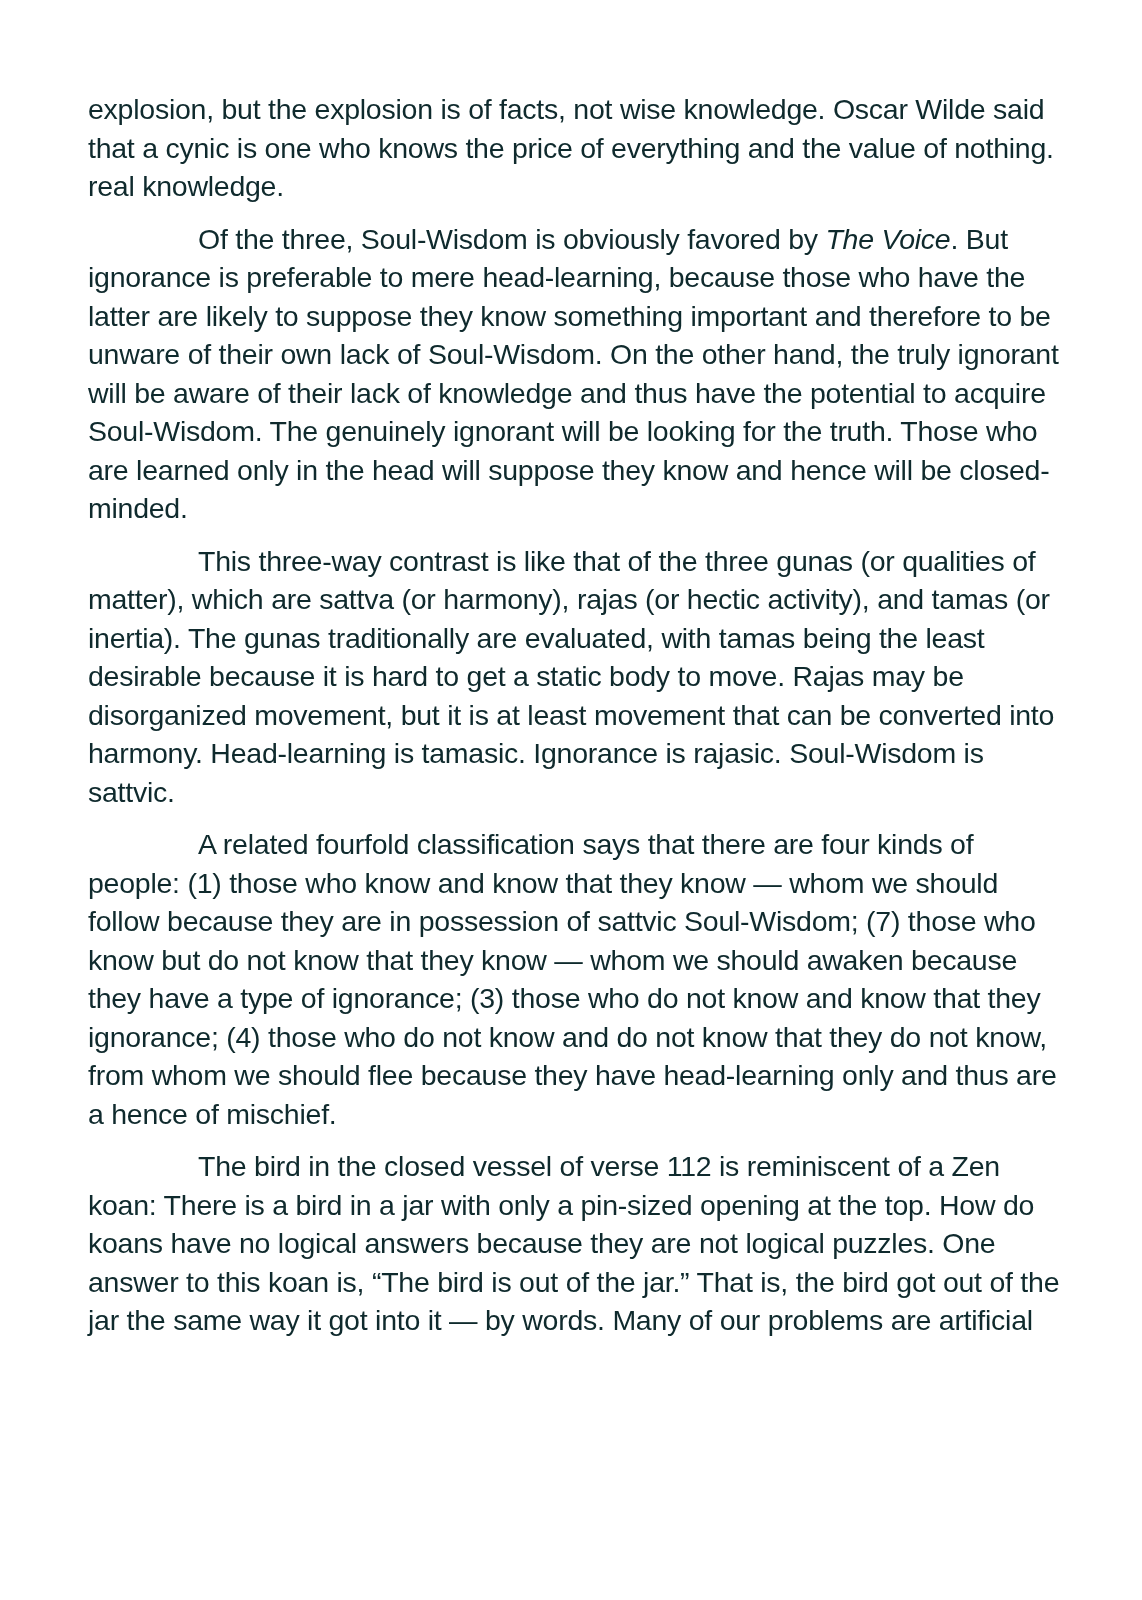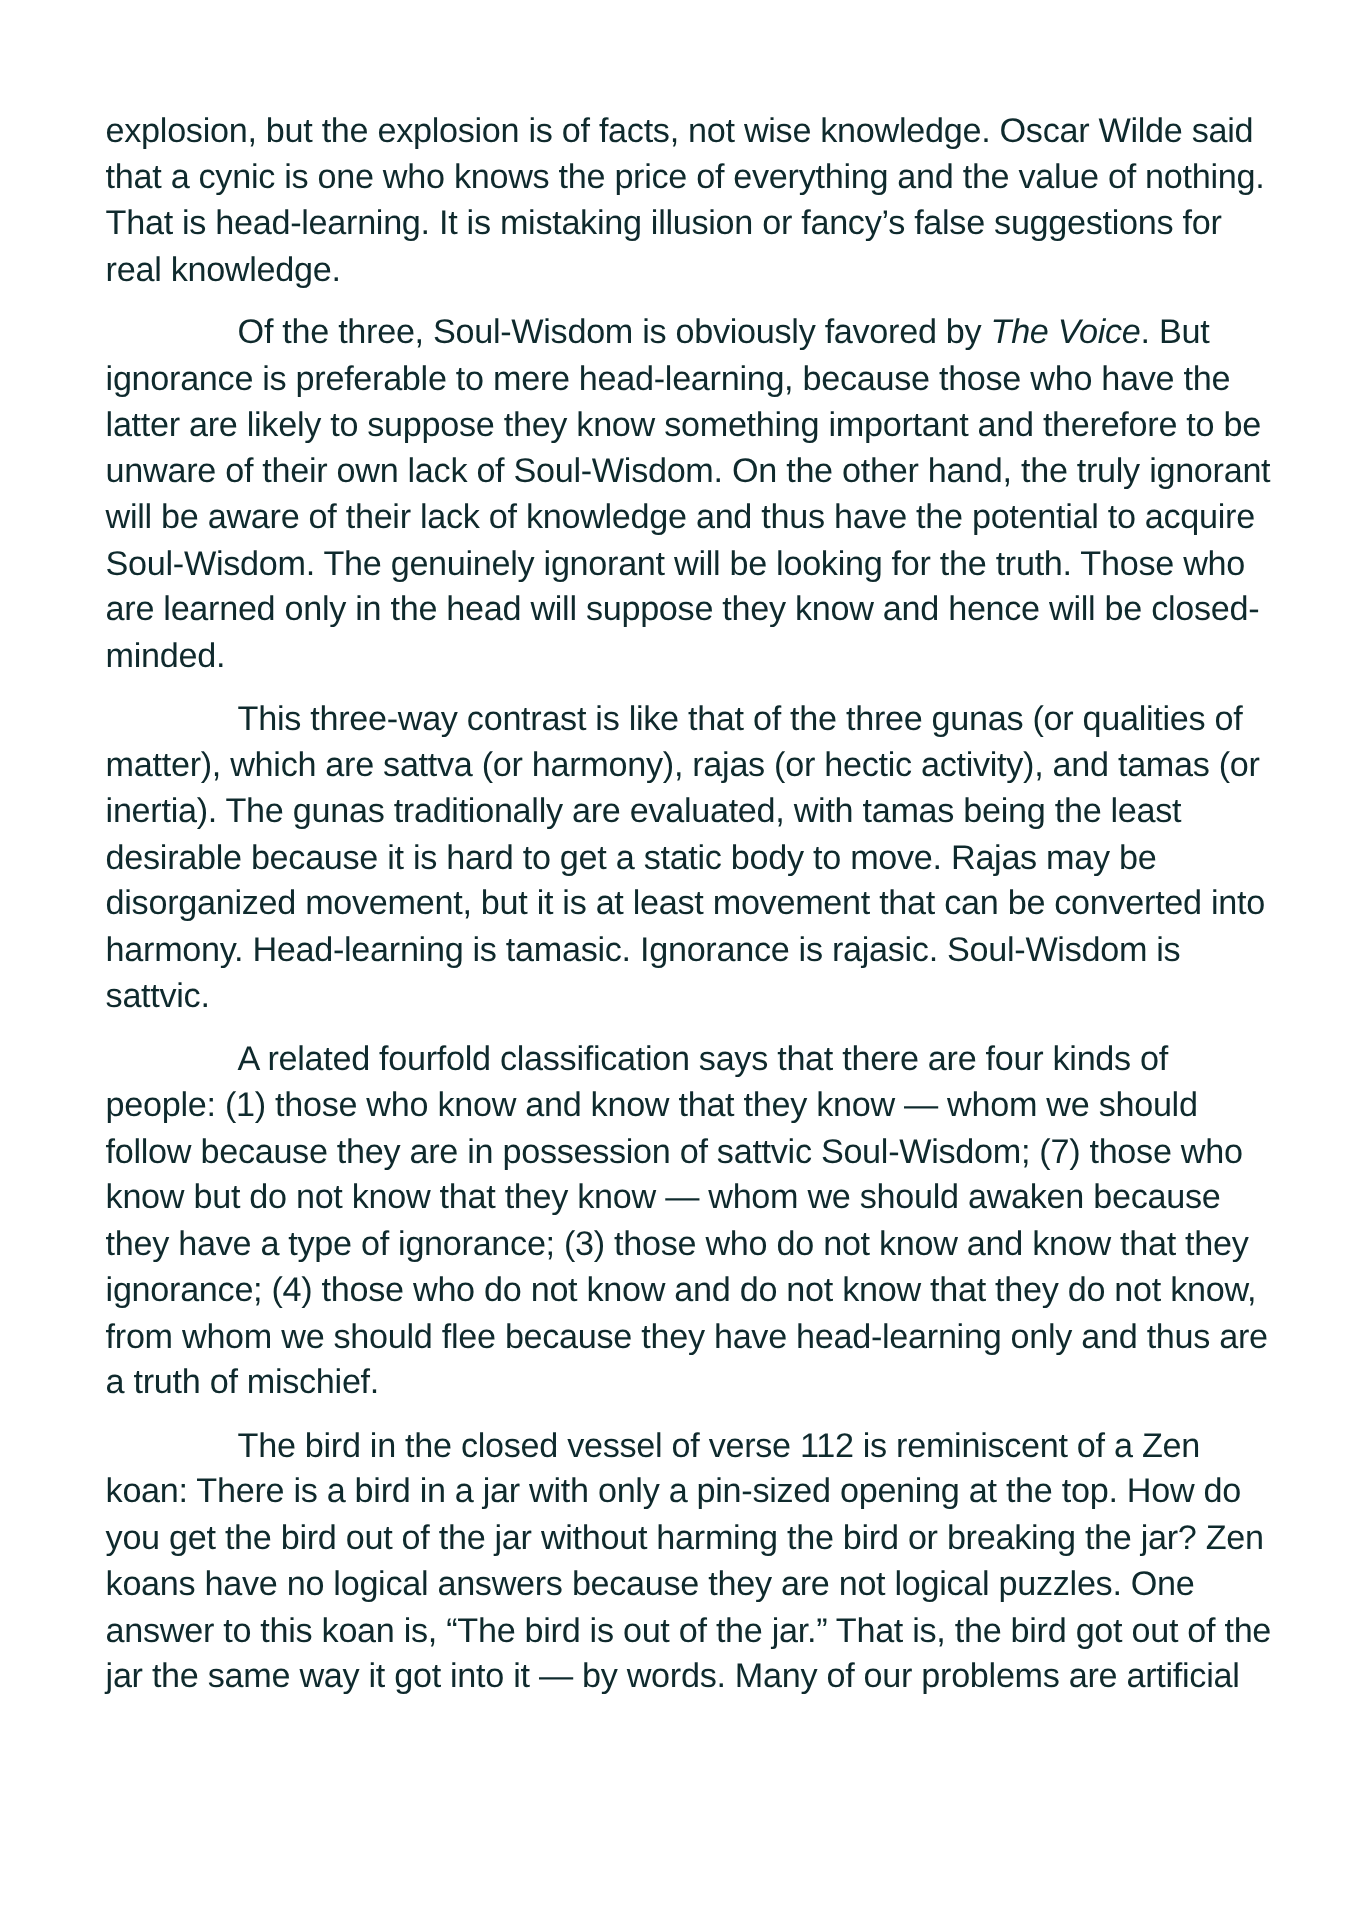--- a/index.html
+++ b/index.html
@@ -42,21 +42,20 @@
   }
 </style>
 </head>
 <body>
 
 <div class="page">
   <div class="text-block" style="color: rgb(15, 42, 45);">
       <div class="paragraph">
         <div class="line"><span class="">explosion, but the explosion is of facts, not wise knowledge. Oscar Wilde said</span></div>
         <div class="line"><span class="">that a cynic is one who knows the price of everything and the value of nothing.</span></div>
-        <div class="line"><span class="">That is head-learning. It is mistaking illusion or fancy’s false suggestions for</span></div>
         <div class="line"><span class="">real knowledge.</span></div>
       </div>
       <div class="paragraph">
         <div class="line indent"><span class="">Of the three, Soul-Wisdom is obviously favored by </span><span class="italic">The Voice</span><span class="">. But</span></div>
         <div class="line"><span class="">ignorance is preferable to mere head-learning, because those who have the</span></div>
         <div class="line"><span class="">latter are likely to suppose they know something important and therefore to be</span></div>
         <div class="line"><span class="">unware of their own lack of Soul-Wisdom. On the other hand, the truly ignorant</span></div>
         <div class="line"><span class="">will be aware of their lack of knowledge and thus have the potential to acquire</span></div>
         <div class="line"><span class="">Soul-Wisdom. The genuinely ignorant will be looking for the truth. Those who</span></div>
         <div class="line"><span class="">are learned only in the head will suppose they know and hence will be closed-</span></div>
@@ -72,24 +71,23 @@
         <div class="line"><span class="">sattvic.</span></div>
       </div>
       <div class="paragraph">
         <div class="line indent"><span class="">A related fourfold classification says that there are four kinds of</span></div>
         <div class="line"><span class="">people: (1) those who know and know that they know — whom we should</span></div>
         <div class="line"><span class="">follow because they are in possession of sattvic Soul-Wisdom; (7) those who</span></div>
         <div class="line"><span class="">know but do not know that they know — whom we should awaken because</span></div>
         <div class="line"><span class="">they have a type of ignorance; (3) those who do not know and know that they</span></div>
         <div class="line"><span class="">ignorance; (4) those who do not know and do not know that they do not know,</span></div>
         <div class="line"><span class="">from whom we should flee because they have head-learning only and thus are</span></div>
-        <div class="line"><span class="">a truth of mischief.</span></div>
+        <div class="line"><span class="">a hence of mischief.</span></div>
       </div>
       <div class="paragraph">
         <div class="line indent"><span class="">The bird in the closed vessel of verse 112 is reminiscent of a Zen</span></div>
         <div class="line"><span class="">koan: There is a bird in a jar with only a pin-sized opening at the top. How do</span></div>
-        <div class="line"><span class="">you get the bird out of the jar without harming the bird or breaking the jar? Zen</span></div>
         <div class="line"><span class="">koans have no logical answers because they are not logical puzzles. One</span></div>
         <div class="line"><span class="">answer to this koan is, “The bird is out of the jar.” That is, the bird got out of the</span></div>
         <div class="line"><span class="">jar the same way it got into it — by words. Many of our problems are artificial</span></div>
       </div>
     </div>
 </div>
 
 </body></html>

